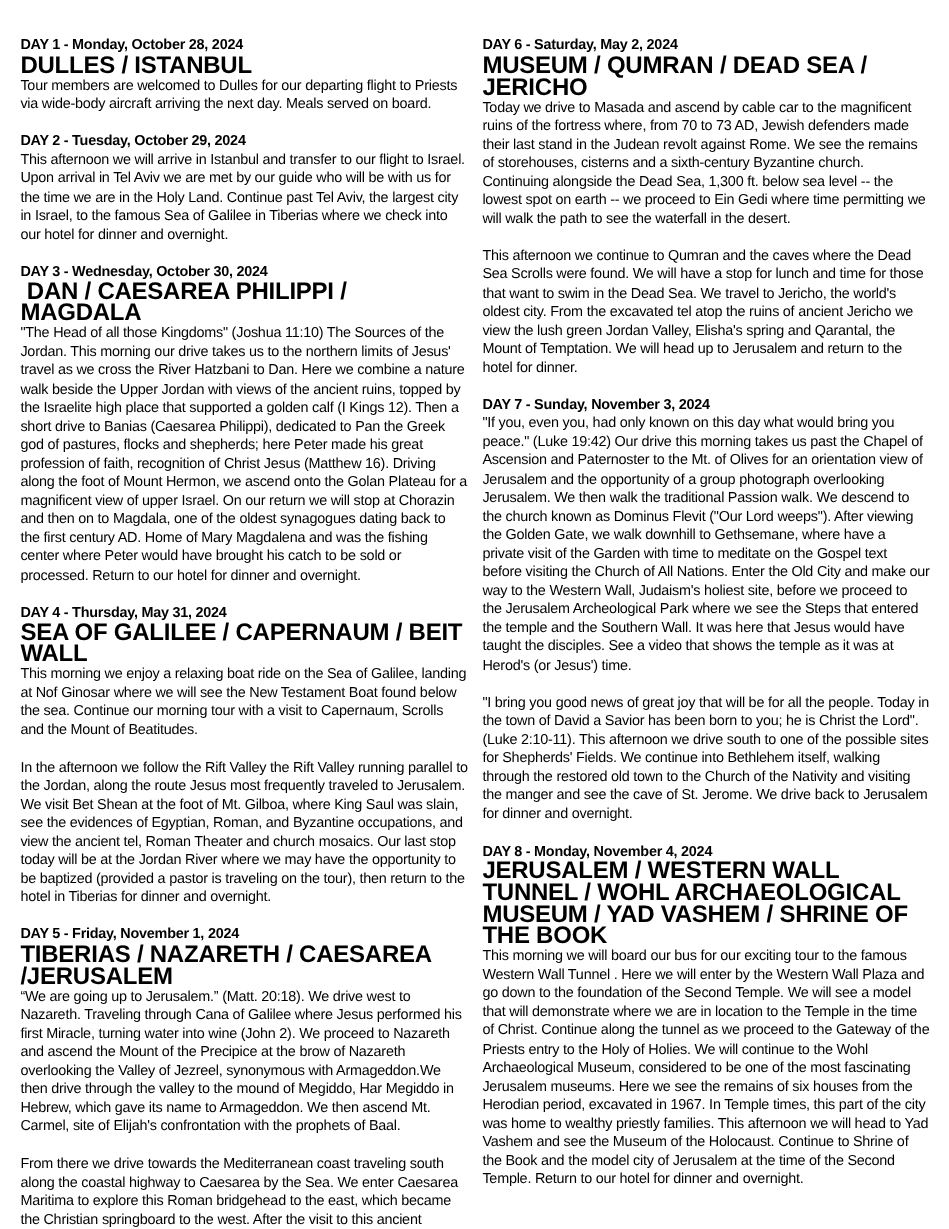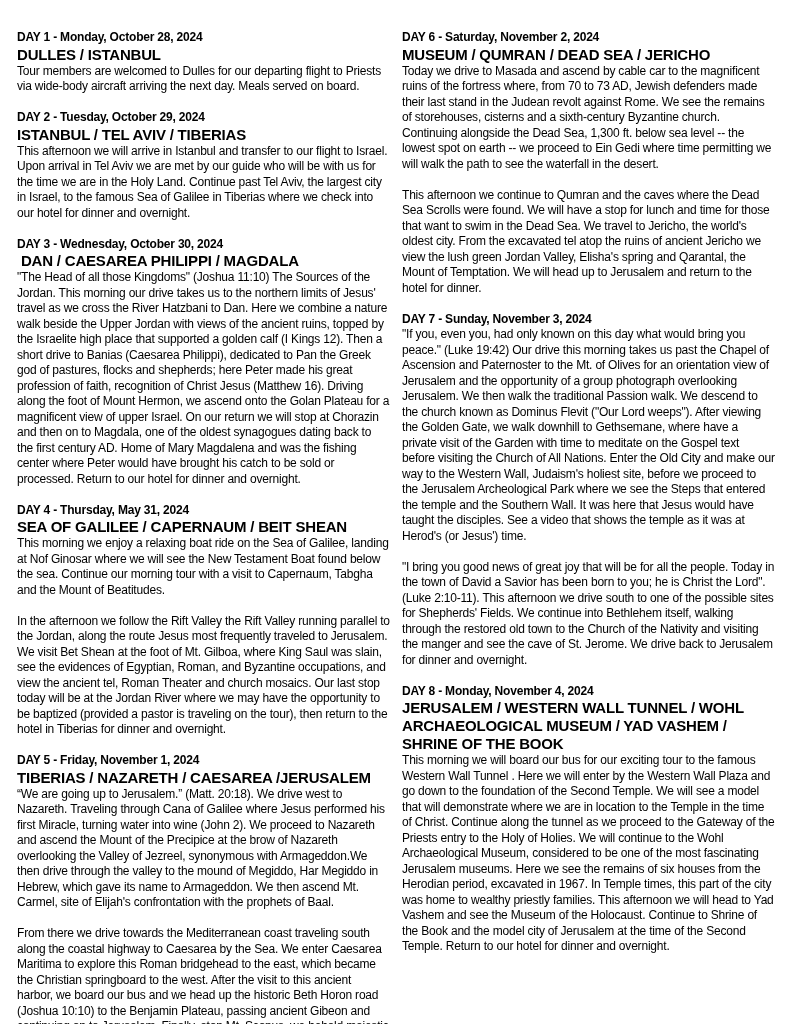--- a/index.html
+++ b/index.html
@@ -29,21 +29,21 @@
   }
   .day h2 {
     margin: 0;
     font-size: 12px;
     font-weight: bold;
     line-height: 15.5px;
     letter-spacing: -0.2px;
   }
   .day h3 {
     margin: 0;
-    font-size: 15px;
+    font-size: 20px;
     font-weight: bold;
     line-height: 18px;
     letter-spacing: -0.2px;
     white-space: pre-wrap;
   }
   .day p {
     margin: 0 0 15.5px 0;
     font-size: 12px;
     line-height: 15.5px;
     letter-spacing: -0.2px;
@@ -54,44 +54,43 @@
 
 <div class="page">
   <div class="col">
       <section class="day">
         <h2>DAY 1 - Monday, October 28, 2024</h2>
         <h3>DULLES / ISTANBUL</h3>
         <p>Tour members are welcomed to Dulles for our departing flight to Priests via wide-body aircraft arriving the next day. Meals served on board.</p>
       </section>
       <section class="day">
         <h2>DAY 2 - Tuesday, October 29, 2024</h2>
-        <h3>ISTANBUL / TEL AVIV / TIBERIAS</h3>
         <p>This afternoon we will arrive in Istanbul and transfer to our flight to Israel. Upon arrival in Tel Aviv we are met by our guide who will be with us for the time we are in the Holy Land. Continue past Tel Aviv, the largest city in Israel, to the famous Sea of Galilee in Tiberias where we check into our hotel for dinner and overnight.</p>
       </section>
       <section class="day">
         <h2>DAY 3 - Wednesday, October 30, 2024</h2>
         <h3> DAN / CAESAREA PHILIPPI / MAGDALA</h3>
         <p>"The Head of all those Kingdoms" (Joshua 11:10) The Sources of the Jordan. This morning our drive takes us  to the northern limits of Jesus' travel as we cross the River Hatzbani to Dan.  Here we combine a nature walk beside the Upper Jordan with views of the ancient ruins, topped by the Israelite high place that supported a golden calf (I Kings 12). Then a short drive to Banias (Caesarea Philippi), dedicated to Pan the Greek god of pastures, flocks and shepherds; here Peter made his great profession of faith, recognition of Christ Jesus (Matthew 16). Driving along the foot of Mount Hermon, we ascend onto the Golan Plateau for a magnificent view of upper Israel. On our return we will stop at Chorazin  and then on to Magdala,  one of the oldest synagogues dating back to the first century AD. Home of Mary Magdalena and  was the fishing center where Peter would have brought his catch to be sold or processed. Return to our hotel for dinner and overnight.</p>
       </section>
       <section class="day">
         <h2>DAY 4 - Thursday, May 31, 2024</h2>
-        <h3>SEA OF GALILEE / CAPERNAUM / BEIT SHEAN</h3>
-        <p>This morning we enjoy a relaxing boat ride on the Sea of Galilee, landing at Nof Ginosar where we will see the New Testament Boat found below the sea. Continue our morning tour with a visit to Capernaum, Tabgha and the Mount of Beatitudes.</p>
+        <h3>SEA OF GALILEE / CAPERNAUM / BEIT WALL</h3>
+        <p>This morning we enjoy a relaxing boat ride on the Sea of Galilee, landing at Nof Ginosar where we will see the New Testament Boat found below the sea. Continue our morning tour with a visit to Capernaum, Scrolls and the Mount of Beatitudes.</p>
         <p>In the afternoon we follow the Rift Valley the Rift Valley running parallel to the Jordan, along the route Jesus most frequently traveled to Jerusalem. We visit Bet Shean at the foot of Mt. Gilboa, where King Saul was slain, see the evidences of Egyptian, Roman, and Byzantine occupations, and view the ancient tel, Roman Theater and church mosaics. Our last stop today will be at the Jordan River where we may have the opportunity to be baptized (provided a pastor is traveling on the tour), then return to the hotel in Tiberias for dinner and overnight.</p>
       </section>
       <section class="day">
         <h2>DAY 5 - Friday, November 1, 2024</h2>
         <h3>TIBERIAS / NAZARETH / CAESAREA /JERUSALEM</h3>
         <p>“We are going up to Jerusalem.” (Matt. 20:18). We drive west to Nazareth. Traveling through Cana of Galilee where Jesus performed his first Miracle, turning water into wine (John 2). We proceed to Nazareth and ascend the Mount of the Precipice at the brow of Nazareth overlooking the Valley of Jezreel, synonymous with Armageddon.We then drive through the valley to the mound of Megiddo, Har Megiddo in Hebrew, which gave its name to Armageddon. We then ascend Mt. Carmel, site of Elijah's confrontation with the prophets of Baal.</p>
         <p>From there we drive towards the Mediterranean coast traveling south along the coastal highway to Caesarea by the Sea. We enter Caesarea Maritima to explore this Roman bridgehead to the east, which became the Christian springboard to the west. After the visit to this ancient harbor, we board our bus and we head up the historic Beth Horon road (Joshua 10:10) to the Benjamin Plateau, passing ancient Gibeon and continuing on to Jerusalem. Finally, atop Mt. Scopus, we behold majestic Jerusalem. Check in to our hotel for dinner and overnight stay.</p>
       </section>
     </div>
   <div class="col">
       <section class="day">
-        <h2>DAY 6 - Saturday, November 2, 2024</h2>
+        <h2>DAY 6 - Saturday, May 2, 2024</h2>
         <h3>MUSEUM / QUMRAN / DEAD SEA / JERICHO</h3>
         <p>Today we drive to Masada and ascend by cable car to the magnificent ruins of the fortress where, from 70 to 73 AD, Jewish defenders made their last stand in the Judean revolt against Rome. We see the remains of storehouses, cisterns and a sixth-century Byzantine church. Continuing alongside the Dead Sea, 1,300 ft. below sea level -- the lowest spot on earth -- we proceed to Ein Gedi where time permitting we will walk the path to see the waterfall in the desert.</p>
         <p>This afternoon we continue to Qumran and the caves where the Dead Sea Scrolls were found. We will have a stop for lunch and time for those that want to swim in the Dead Sea. We travel to Jericho, the world's oldest city. From the excavated tel atop the ruins of ancient Jericho we view the lush green Jordan Valley, Elisha's spring and Qarantal, the Mount of Temptation.  We will head up to Jerusalem and return to the hotel for dinner.</p>
       </section>
       <section class="day">
         <h2>DAY 7 - Sunday, November 3, 2024</h2>
         <p>"If you, even you, had only known on this day what would bring you peace." (Luke 19:42)  Our drive this morning takes us past the Chapel of Ascension and Paternoster to the  Mt. of Olives for an orientation view of Jerusalem and the opportunity of a group photograph overlooking Jerusalem. We then walk the traditional Passion walk. We descend to the church known as Dominus Flevit ("Our Lord weeps"). After viewing the Golden Gate, we walk downhill to Gethsemane, where have a private visit of the Garden with time to meditate on the Gospel text before visiting the Church of All Nations. Enter the Old City and make our way to the Western Wall,  Judaism's holiest site, before we proceed to the Jerusalem Archeological Park where we see the Steps that entered the temple and the Southern Wall. It was here that Jesus would have taught the disciples. See a video that shows the temple as it was at Herod's (or Jesus') time.</p>
         <p>"I bring you good news of great joy that will be for all the people. Today in the town of David a Savior has been born to you; he is Christ the Lord". (Luke 2:10-11). This afternoon we drive south to one of the possible sites for Shepherds' Fields. We continue into Bethlehem itself, walking through the restored old town to the Church of the Nativity and visiting the manger and see the cave of St. Jerome.  We drive back to Jerusalem  for dinner and overnight.</p>
       </section>
       <section class="day">

